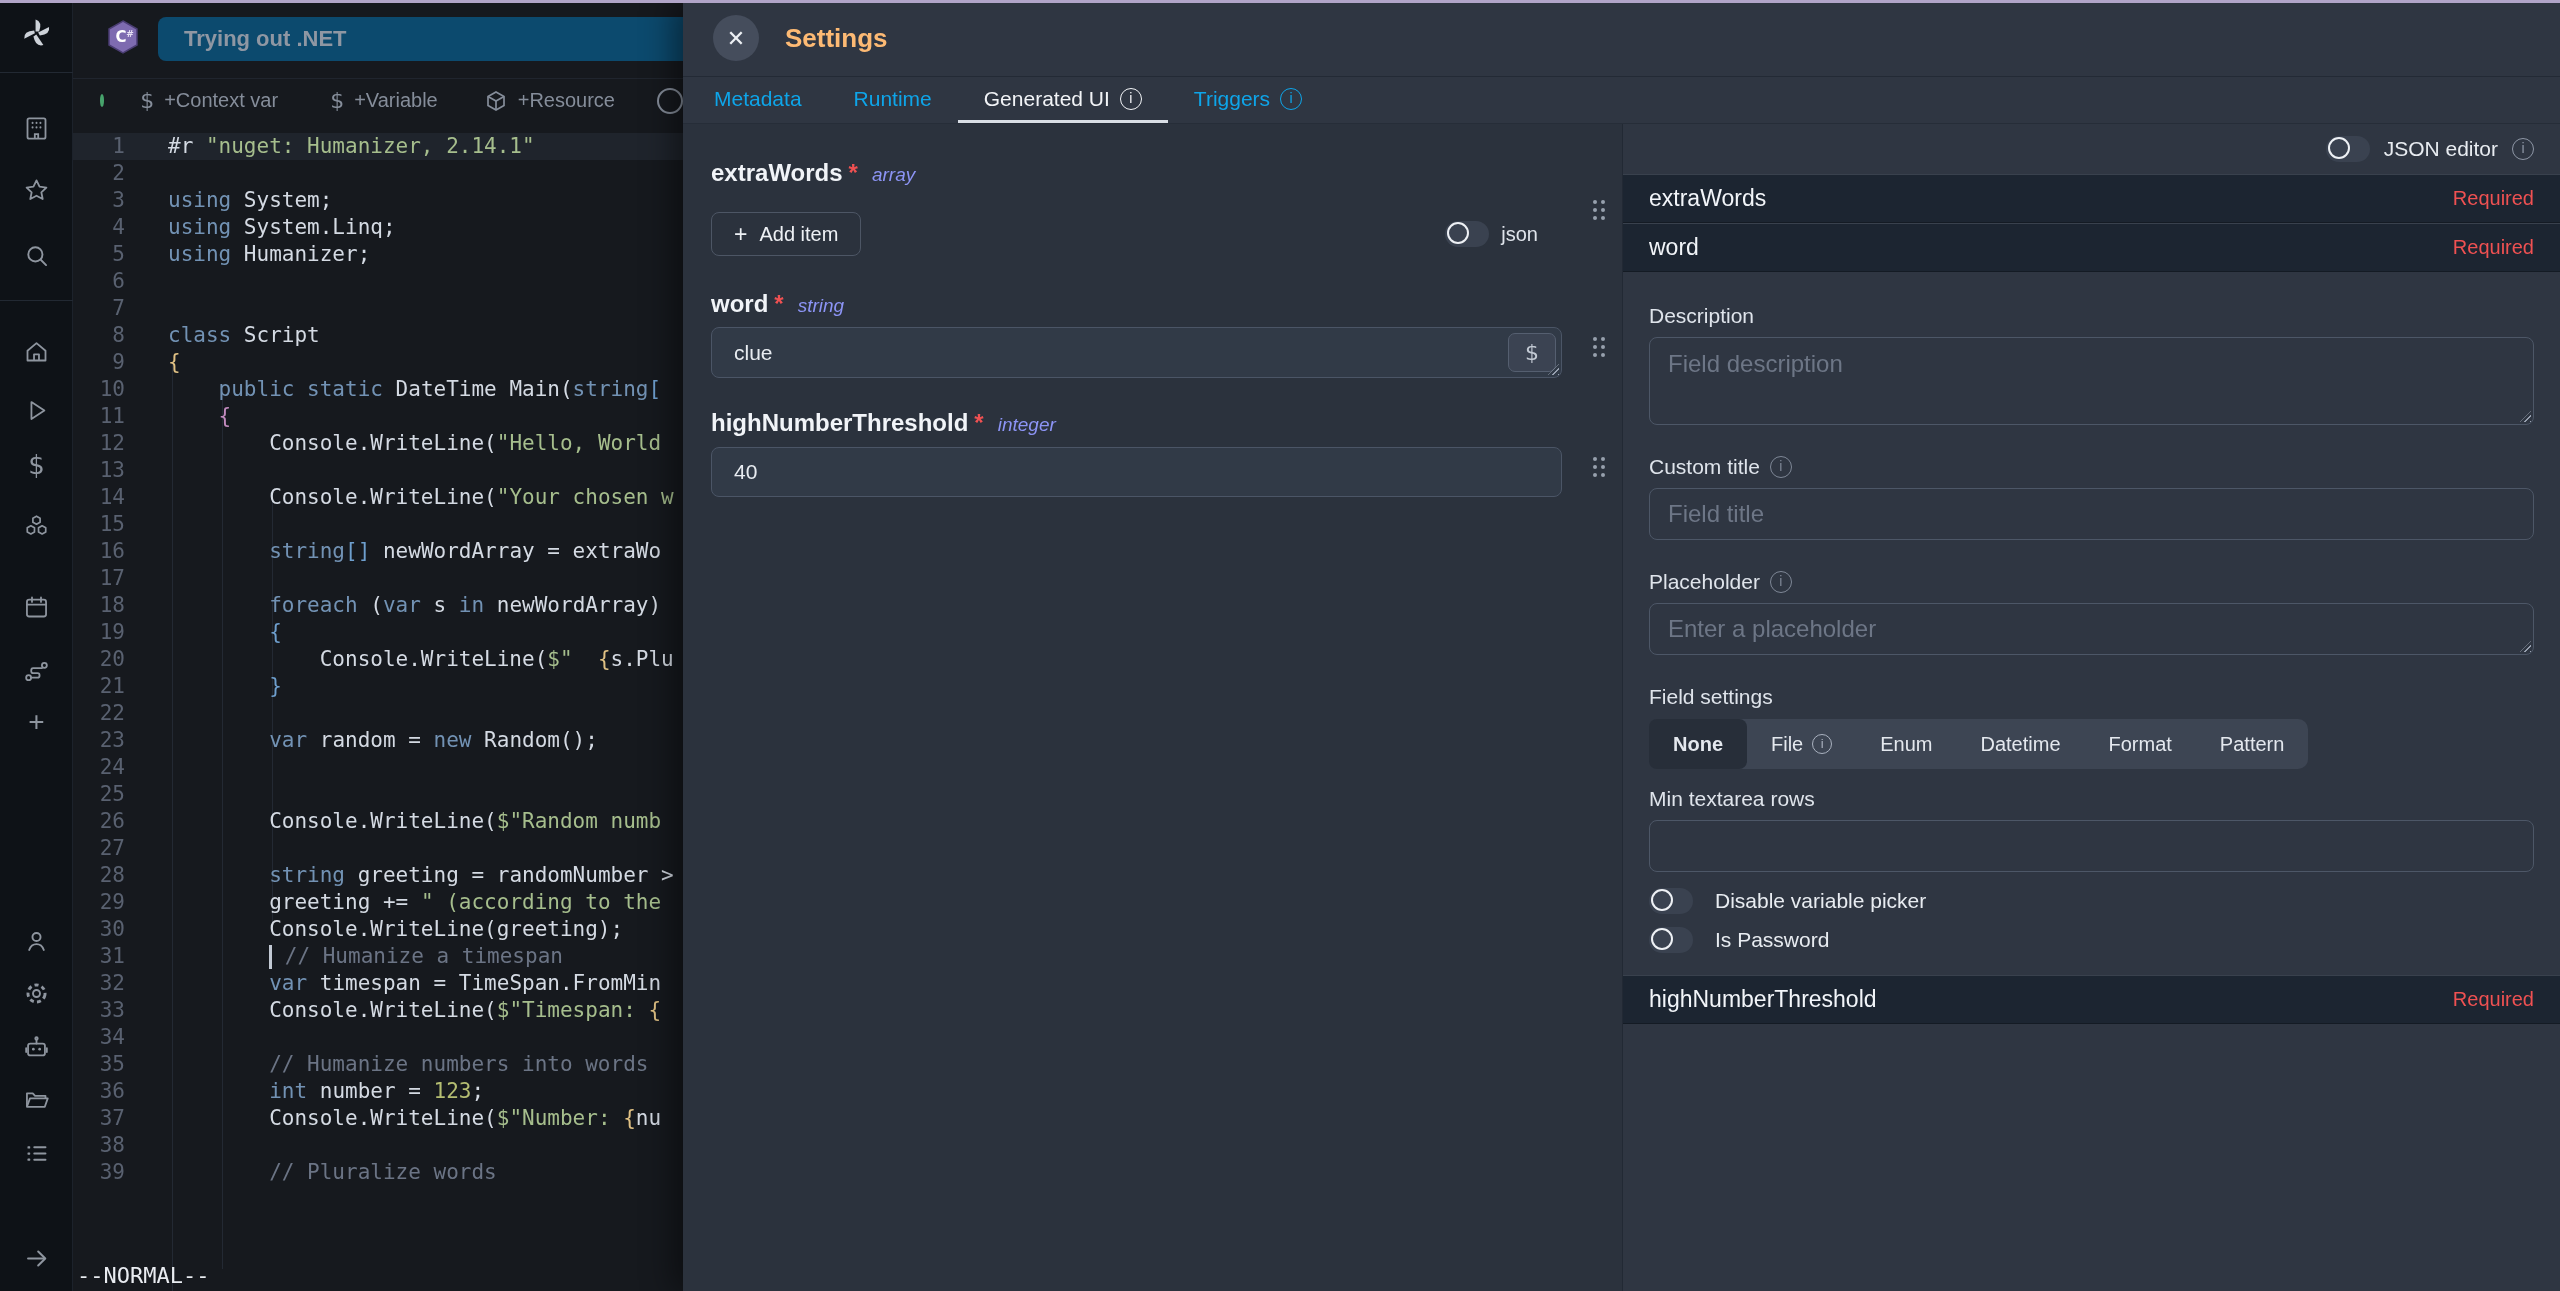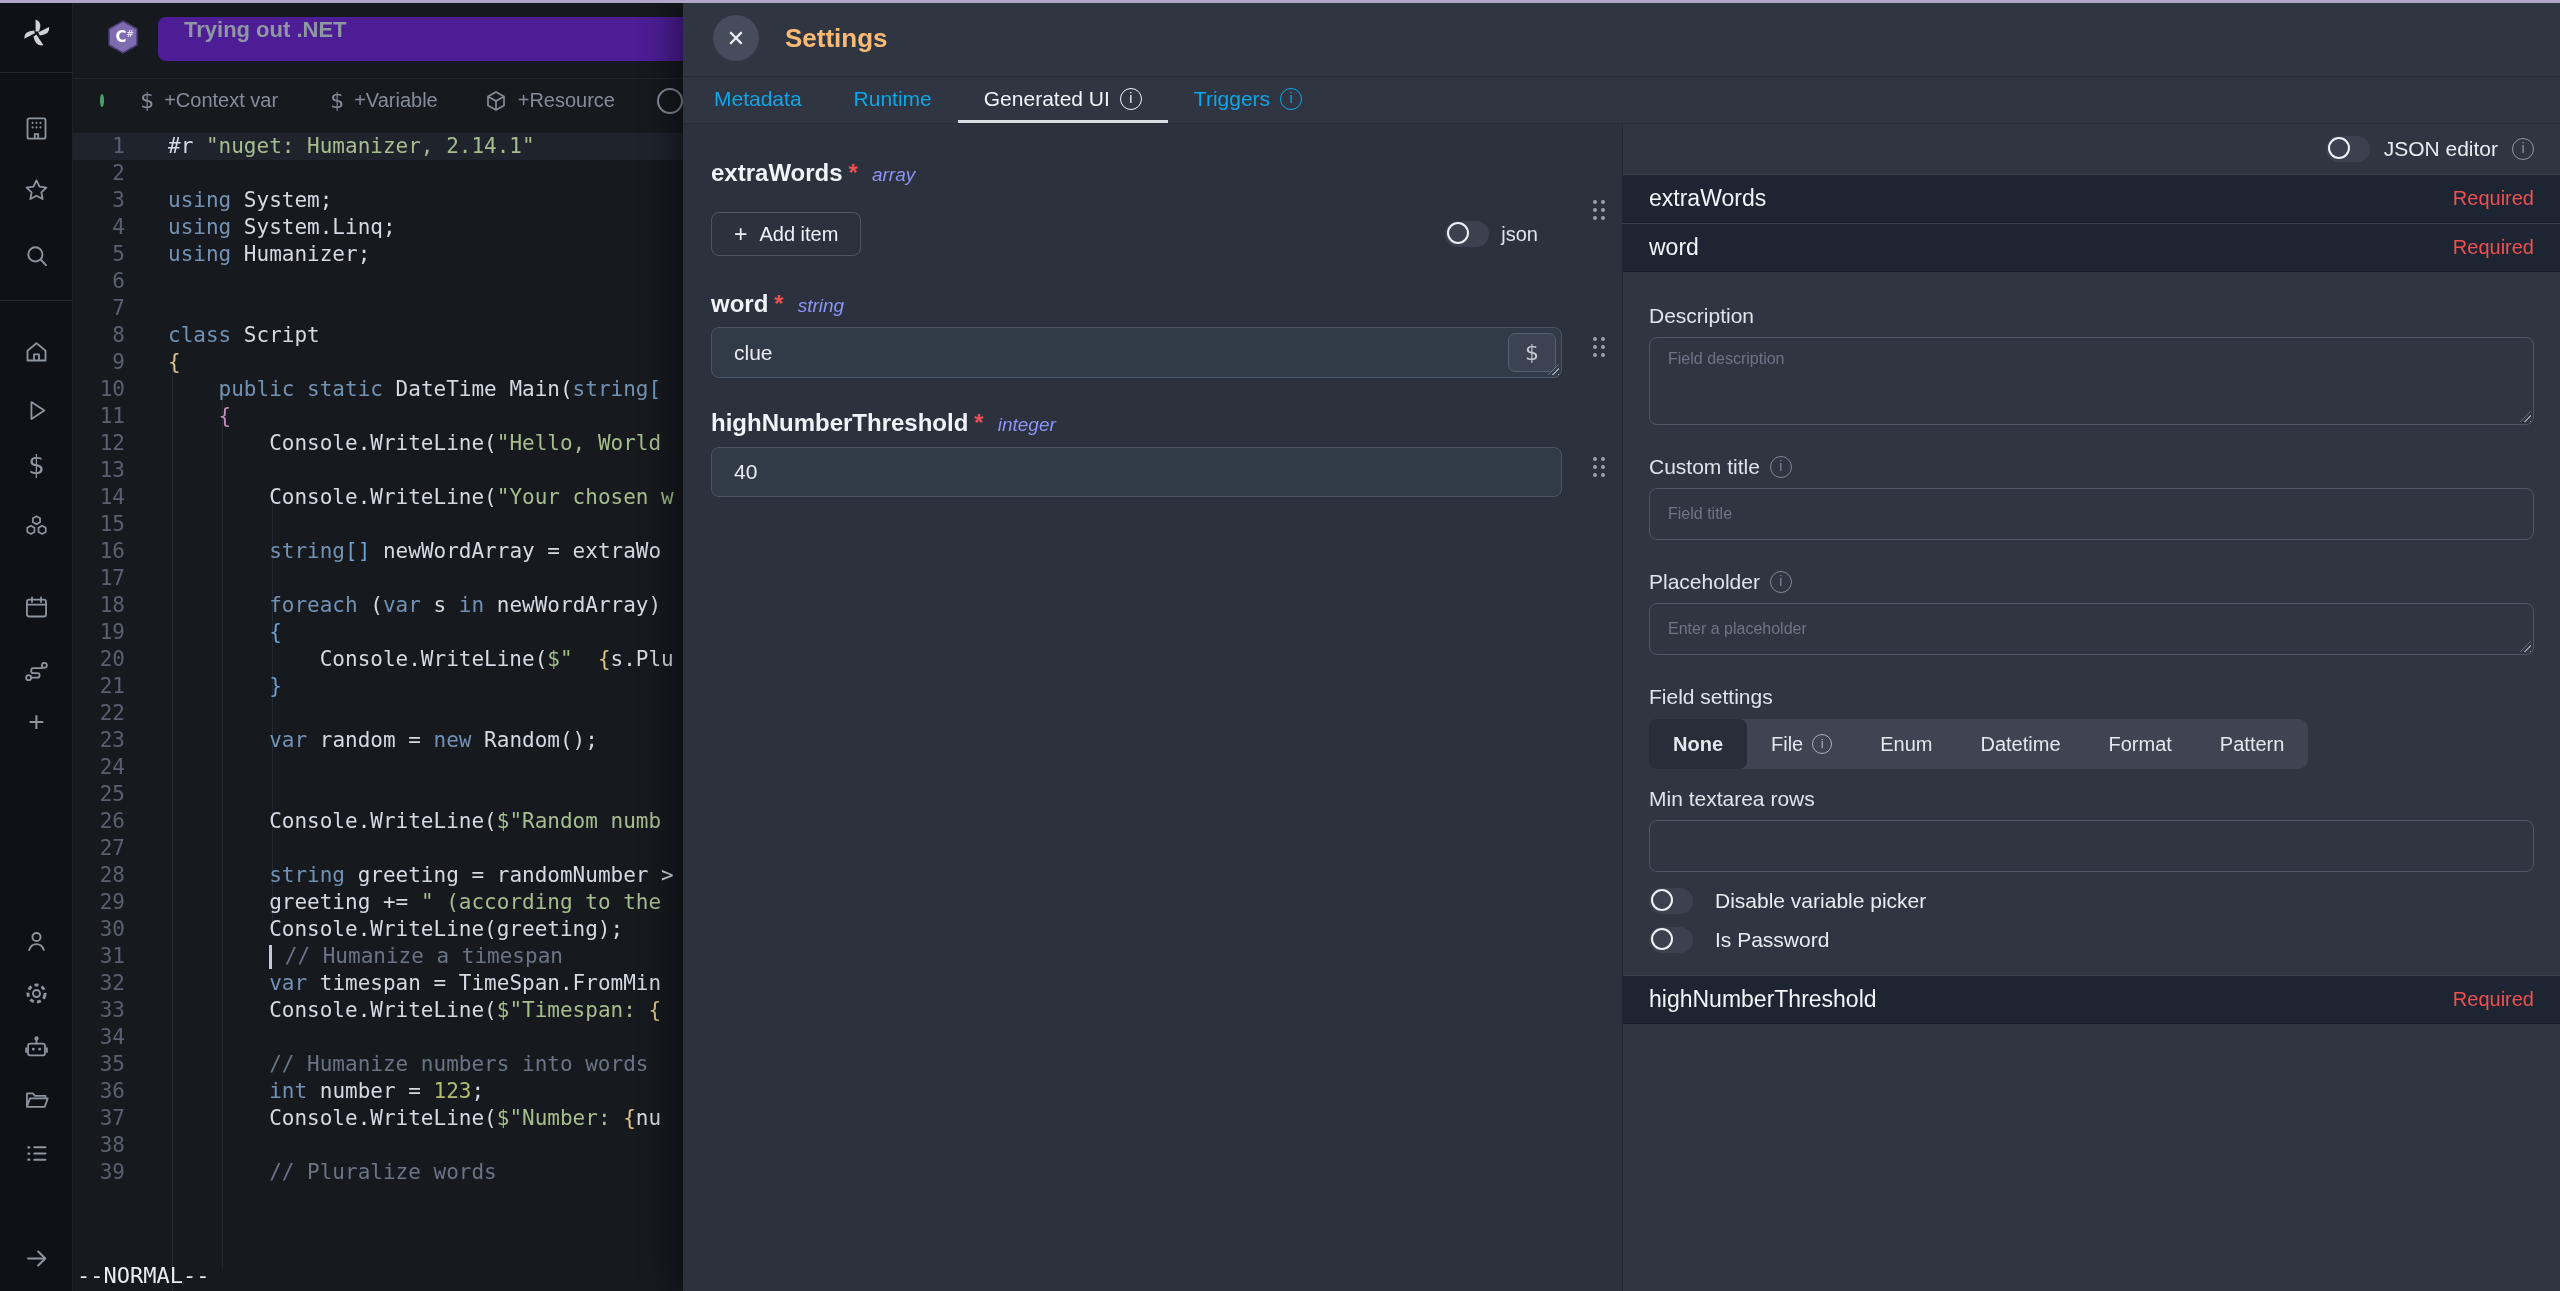--- a/index.html
+++ b/index.html
@@ -15,21 +15,21 @@
   .sb-item { position:absolute; left:0; width:73px; height:44px; display:flex; align-items:center; justify-content:center; color:#8e959f; cursor:pointer; }
   .sb-item svg { display:block; }
   .sb-div { position:absolute; left:0; width:73px; height:1px; background:#222933; }
   .sb-logo { color:#cdd2d9; }
   .sb-text { font-size:24px; color:#8e959f; }
 
   
   #editor { position:absolute; left:73px; top:0; width:610px; height:1291px; background:#16191e; overflow:hidden; }
   #titlebar { position:absolute; left:0; top:0; width:610px; height:78px; }
   #cs-logo { position:absolute; left:35px; top:20px; width:30px; height:34px; }
-  #title-box { position:absolute; left:85px; top:17px; width:540px; height:44px; background:#4c1d95; border-radius:8px; display:flex; padding-left:26px; }
+  #title-box { position:absolute; left:85px; top:17px; width:540px; height:44px; background:#0c4a6e; border-radius:8px; display:flex; align-items:center; padding-left:26px; }
   #title-box .t { font-size:22px; font-weight:600; color:#8f97a3; }
   #toolbar { position:absolute; left:0; top:78px; width:610px; height:44px; border-top:1px solid #20252e; display:flex; align-items:center; }
   .tb-dot { width:13px; height:13px; border-radius:50%; background:var(--green,#47a36c); margin-left:27px; }
   .tb-btn { display:flex; align-items:center; gap:10px; color:#858d9a; font-size:20px; cursor:pointer; white-space:nowrap; }
   .tb-btn .dol { font-size:22px; }
   .tb-circ { width:26px; height:26px; border:2px solid #858d9a; border-radius:50%; flex:none; }
 
   #code { position:absolute; left:0; top:122px; width:610px; height:1169px; font-family:"DejaVu Sans Mono", monospace; font-size:21px; }
   .guide { position:absolute; width:1px; background:#232933; }
   .cl { position:absolute; left:0; width:900px; height:27px; line-height:27px; white-space:pre; }
@@ -78,21 +78,21 @@
   #insp { flex:1; height:100%; background:#2f3642; position:relative; }
   #json-editor-row { height:50px; display:flex; align-items:center; justify-content:flex-end; gap:14px; padding-right:26px; color:#e8ecf1; font-size:21px; }
   .prow { height:49px; background:#1c2531; border-top:1px solid #39414d; border-bottom:1px solid #141b24; display:flex; align-items:center; justify-content:space-between; padding:0 26px; cursor:pointer; }
   .prow .pn { font-size:23px; color:#f2f5f9; }
   .prow .rq { font-size:20px; color:var(--req,#ef5152); }
   #detail { padding:32px 26px 0 26px; }
   .s-label { font-size:21px; color:#dfe4eb; display:flex; align-items:center; gap:10px; }
   .s-label .info-i { color:#7e8796; }
   .s-input { position:relative; margin-top:9px; width:100%; background:transparent; border:1px solid #4d5767; border-radius:8px; }
   .s-input input, .s-input textarea { width:100%; height:100%; background:transparent; border:none; outline:none; resize:none;
-    font-family:"Liberation Sans", sans-serif; font-size:16px; color:#f97316; padding:12px 18px; }
+    font-family:"Liberation Sans", sans-serif; font-size:24px; color:#f97316; padding:12px 18px; }
   .s-input ::placeholder { color:#6d7686; opacity:1; }
   .h52 { height:52px; } .h88 { height:88px; }
   .mt30 { margin-top:30px; } .mt18 { margin-top:18px; }
   #segbar { margin-top:10px; display:inline-flex; align-items:center; background:#3d4553; border-radius:10px; height:50px; padding:0; }
   .seg { height:50px; display:flex; align-items:center; gap:9px; padding:0 24px; font-size:20px; color:#e4e8ee; cursor:pointer; border-radius:8px; }
   .seg.active { background:#272e39; font-weight:600; }
   .seg .info-i { width:20px; height:20px; line-height:17px; font-size:13px; color:#aab2c0; }
   .tglrow { display:flex; align-items:center; gap:22px; margin-top:13px; color:#e8ecf1; font-size:21px; }
   #hnt-row { margin-top:22px; }
 </style>

